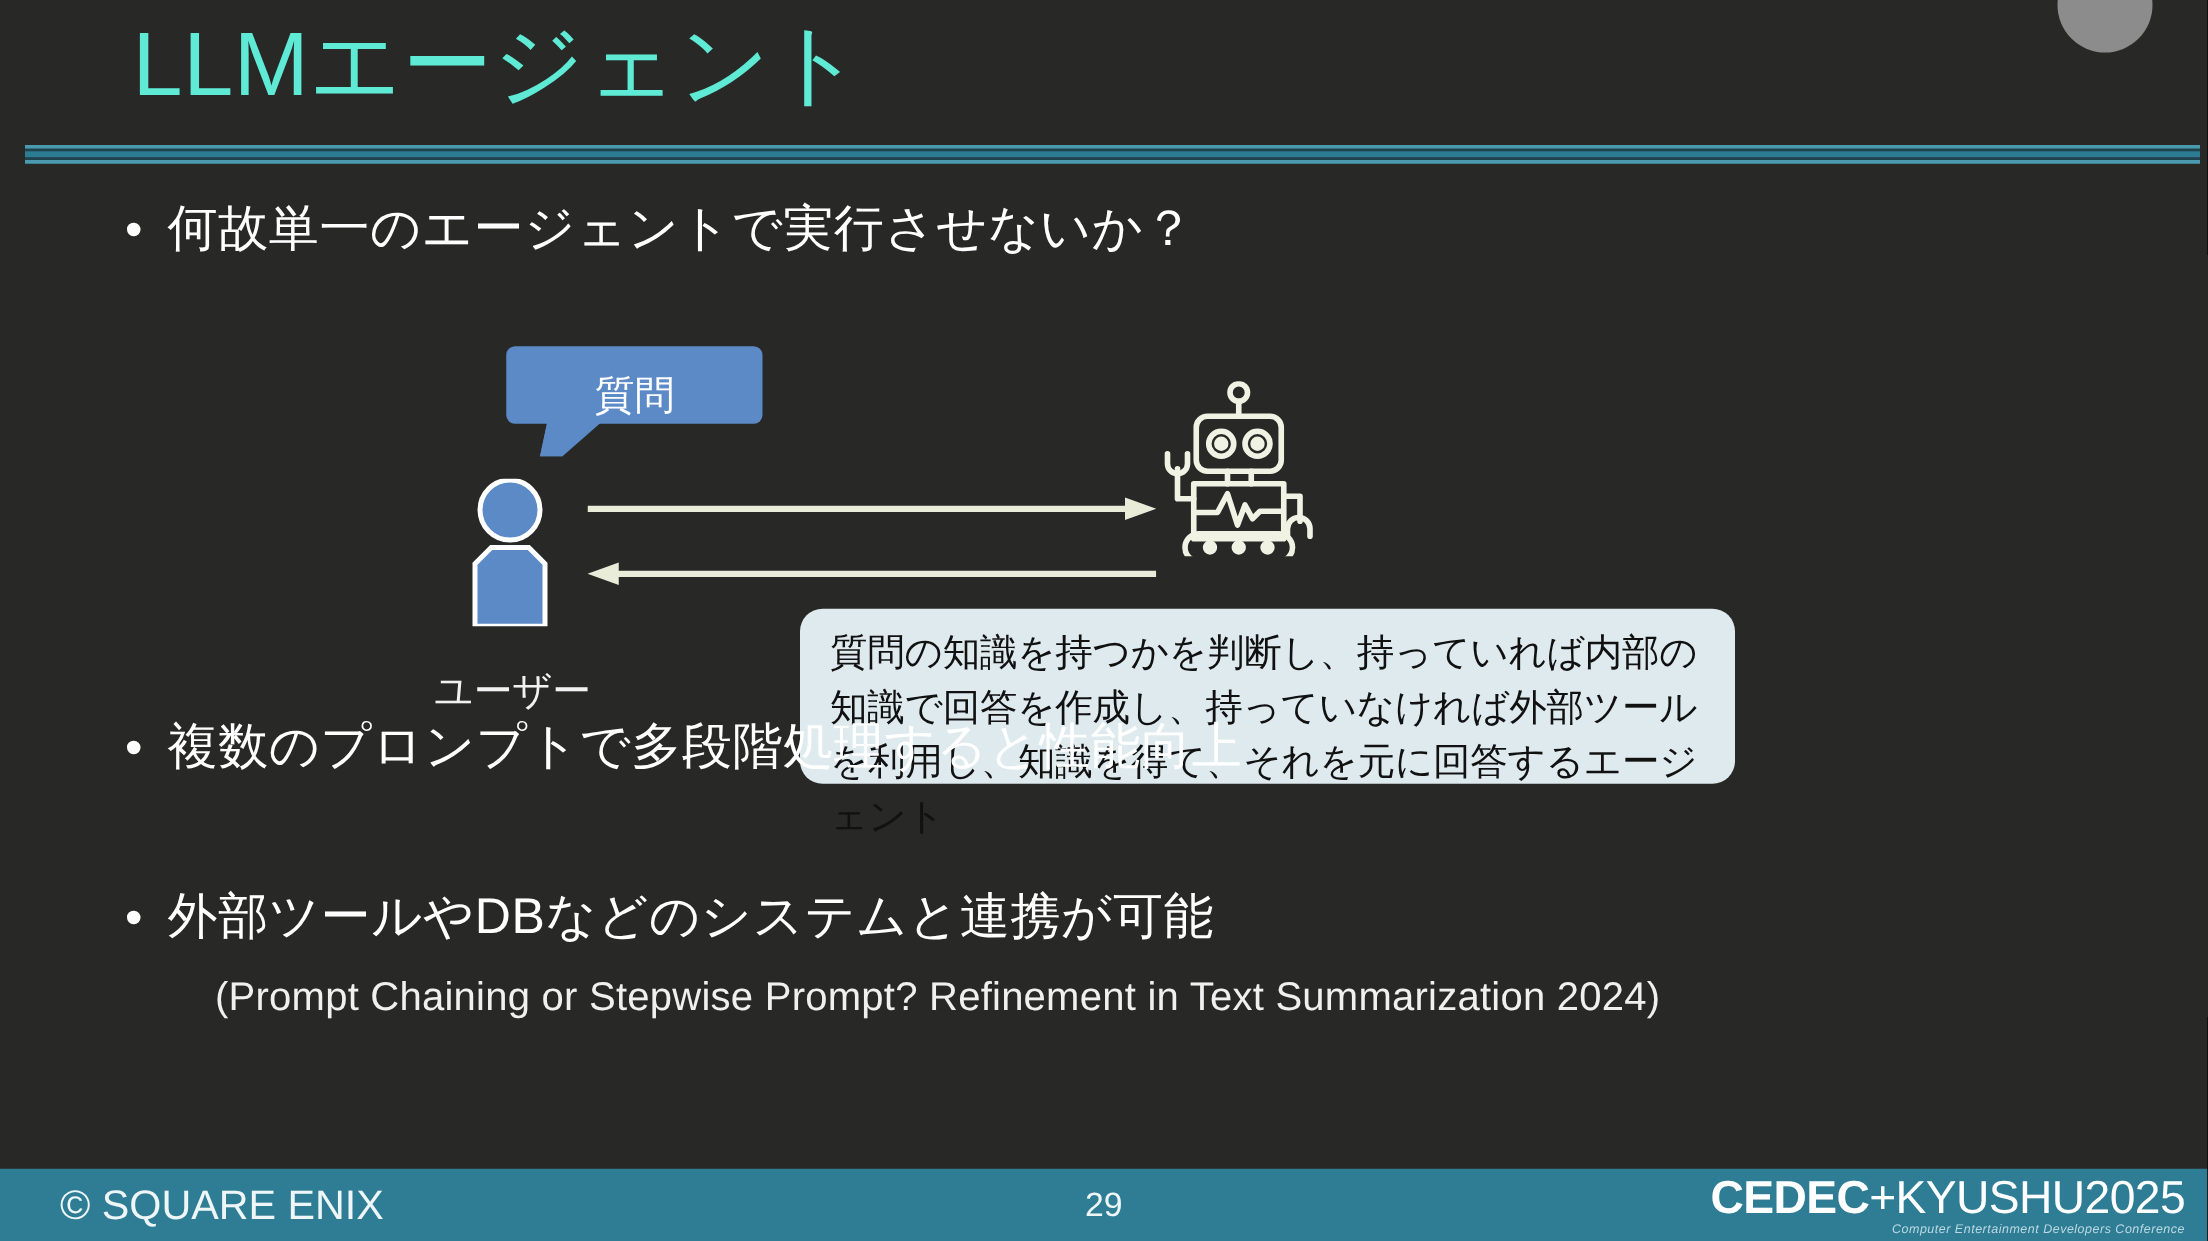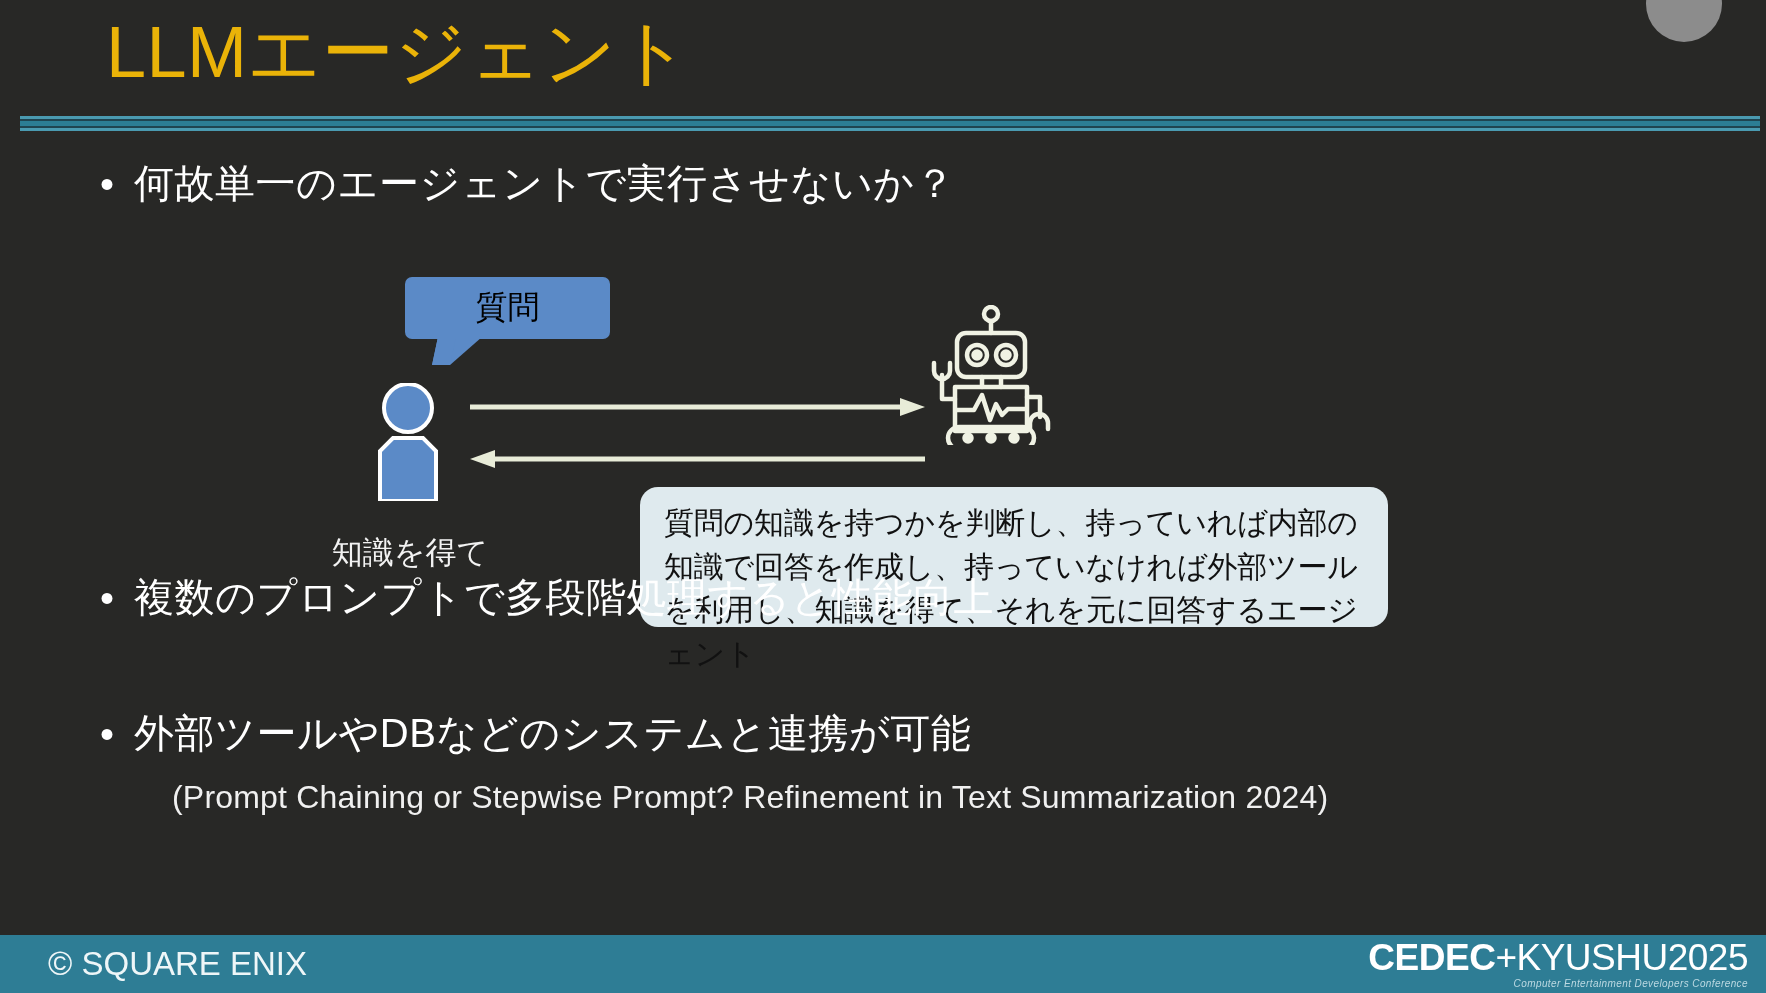--- a/index.html
+++ b/index.html
@@ -18,21 +18,21 @@
     overflow: hidden;
   }
 
   
   #slide-title {
     position: absolute;
     left: 106px;
     top: 10px;
     font-size: 72px;
     line-height: 1.18;
-    color: #eab308;
+    color: #5eead4;
     font-weight: 400;
     letter-spacing: 0.5px;
     white-space: nowrap;
     text-align: center;
   }
 
   
   .title-rule {
     position: absolute;
     left: 20px;
@@ -103,23 +103,23 @@
   
   #speech-bubble {
     position: absolute;
     left: 405px;
     top: 277px;
     width: 205px;
     height: 62px;
     background: #5b8ac7;
     border-radius: 7px;
     display: flex;
-    align-items: center;
+    align-items: flex-end;
     justify-content: center;
-    color: #000000;
+    color: #ffffff;
     font-size: 32px;
     font-weight: 400;
   }
   #speech-bubble-tail {
     position: absolute;
     left: 435px;
     top: 337px;
     width: 0;
     height: 0;
     border-left: 18px solid #5b8ac7;
@@ -285,21 +285,21 @@
   <div id="speech-bubble">
     <span>質問</span>
   </div>
 
   <div id="user-icon">
     <svg viewBox="0 0 80 118" width="80" height="118" xmlns="http://www.w3.org/2000/svg">
       <circle cx="40" cy="25" r="24" fill="#5b8ac7" stroke="#ffffff" stroke-width="4"></circle>
       <path d="M 12 118 L 12 68 L 25 55 L 55 55 L 68 68 L 68 118 Z" fill="#5b8ac7" stroke="#ffffff" stroke-width="4"></path>
     </svg>
   </div>
-  <div id="user-label">知識を得て</div>
+  <div id="user-label">ユーザー</div>
 
   <div id="arrow-request">
     <svg viewBox="0 0 455 22" width="455" height="22" xmlns="http://www.w3.org/2000/svg">
       <line x1="0" y1="11" x2="435" y2="11" stroke="#e8ecd8" stroke-width="5"></line>
       <polygon points="455,11 430,2 430,20" fill="#e8ecd8"></polygon>
     </svg>
   </div>
 
   <div id="arrow-response">
     <svg viewBox="0 0 455 22" width="455" height="22" xmlns="http://www.w3.org/2000/svg">
@@ -351,19 +351,20 @@
 
   <div id="citation-line">(Prompt Chaining or Stepwise Prompt? Refinement in Text Summarization 2024)</div>
 
   <div class="bullet-row" id="bullet-3">
     <span class="bullet-dot">•</span>
     <span class="bullet-text">外部ツールやDBなどのシステムと連携が可能</span>
   </div>
 
   <div id="footer-bar">
     <div id="footer-copyright">© SQUARE ENIX</div>
+    <div id="footer-page-number">29</div>
     <div id="footer-logo">
       <div id="footer-logo-main"><span>CEDEC</span><span class="thin">+KYUSHU2025</span></div>
       <div id="footer-logo-sub">Computer Entertainment Developers Conference</div>
     </div>
   </div>
 
 </div>
 
 </body></html>

